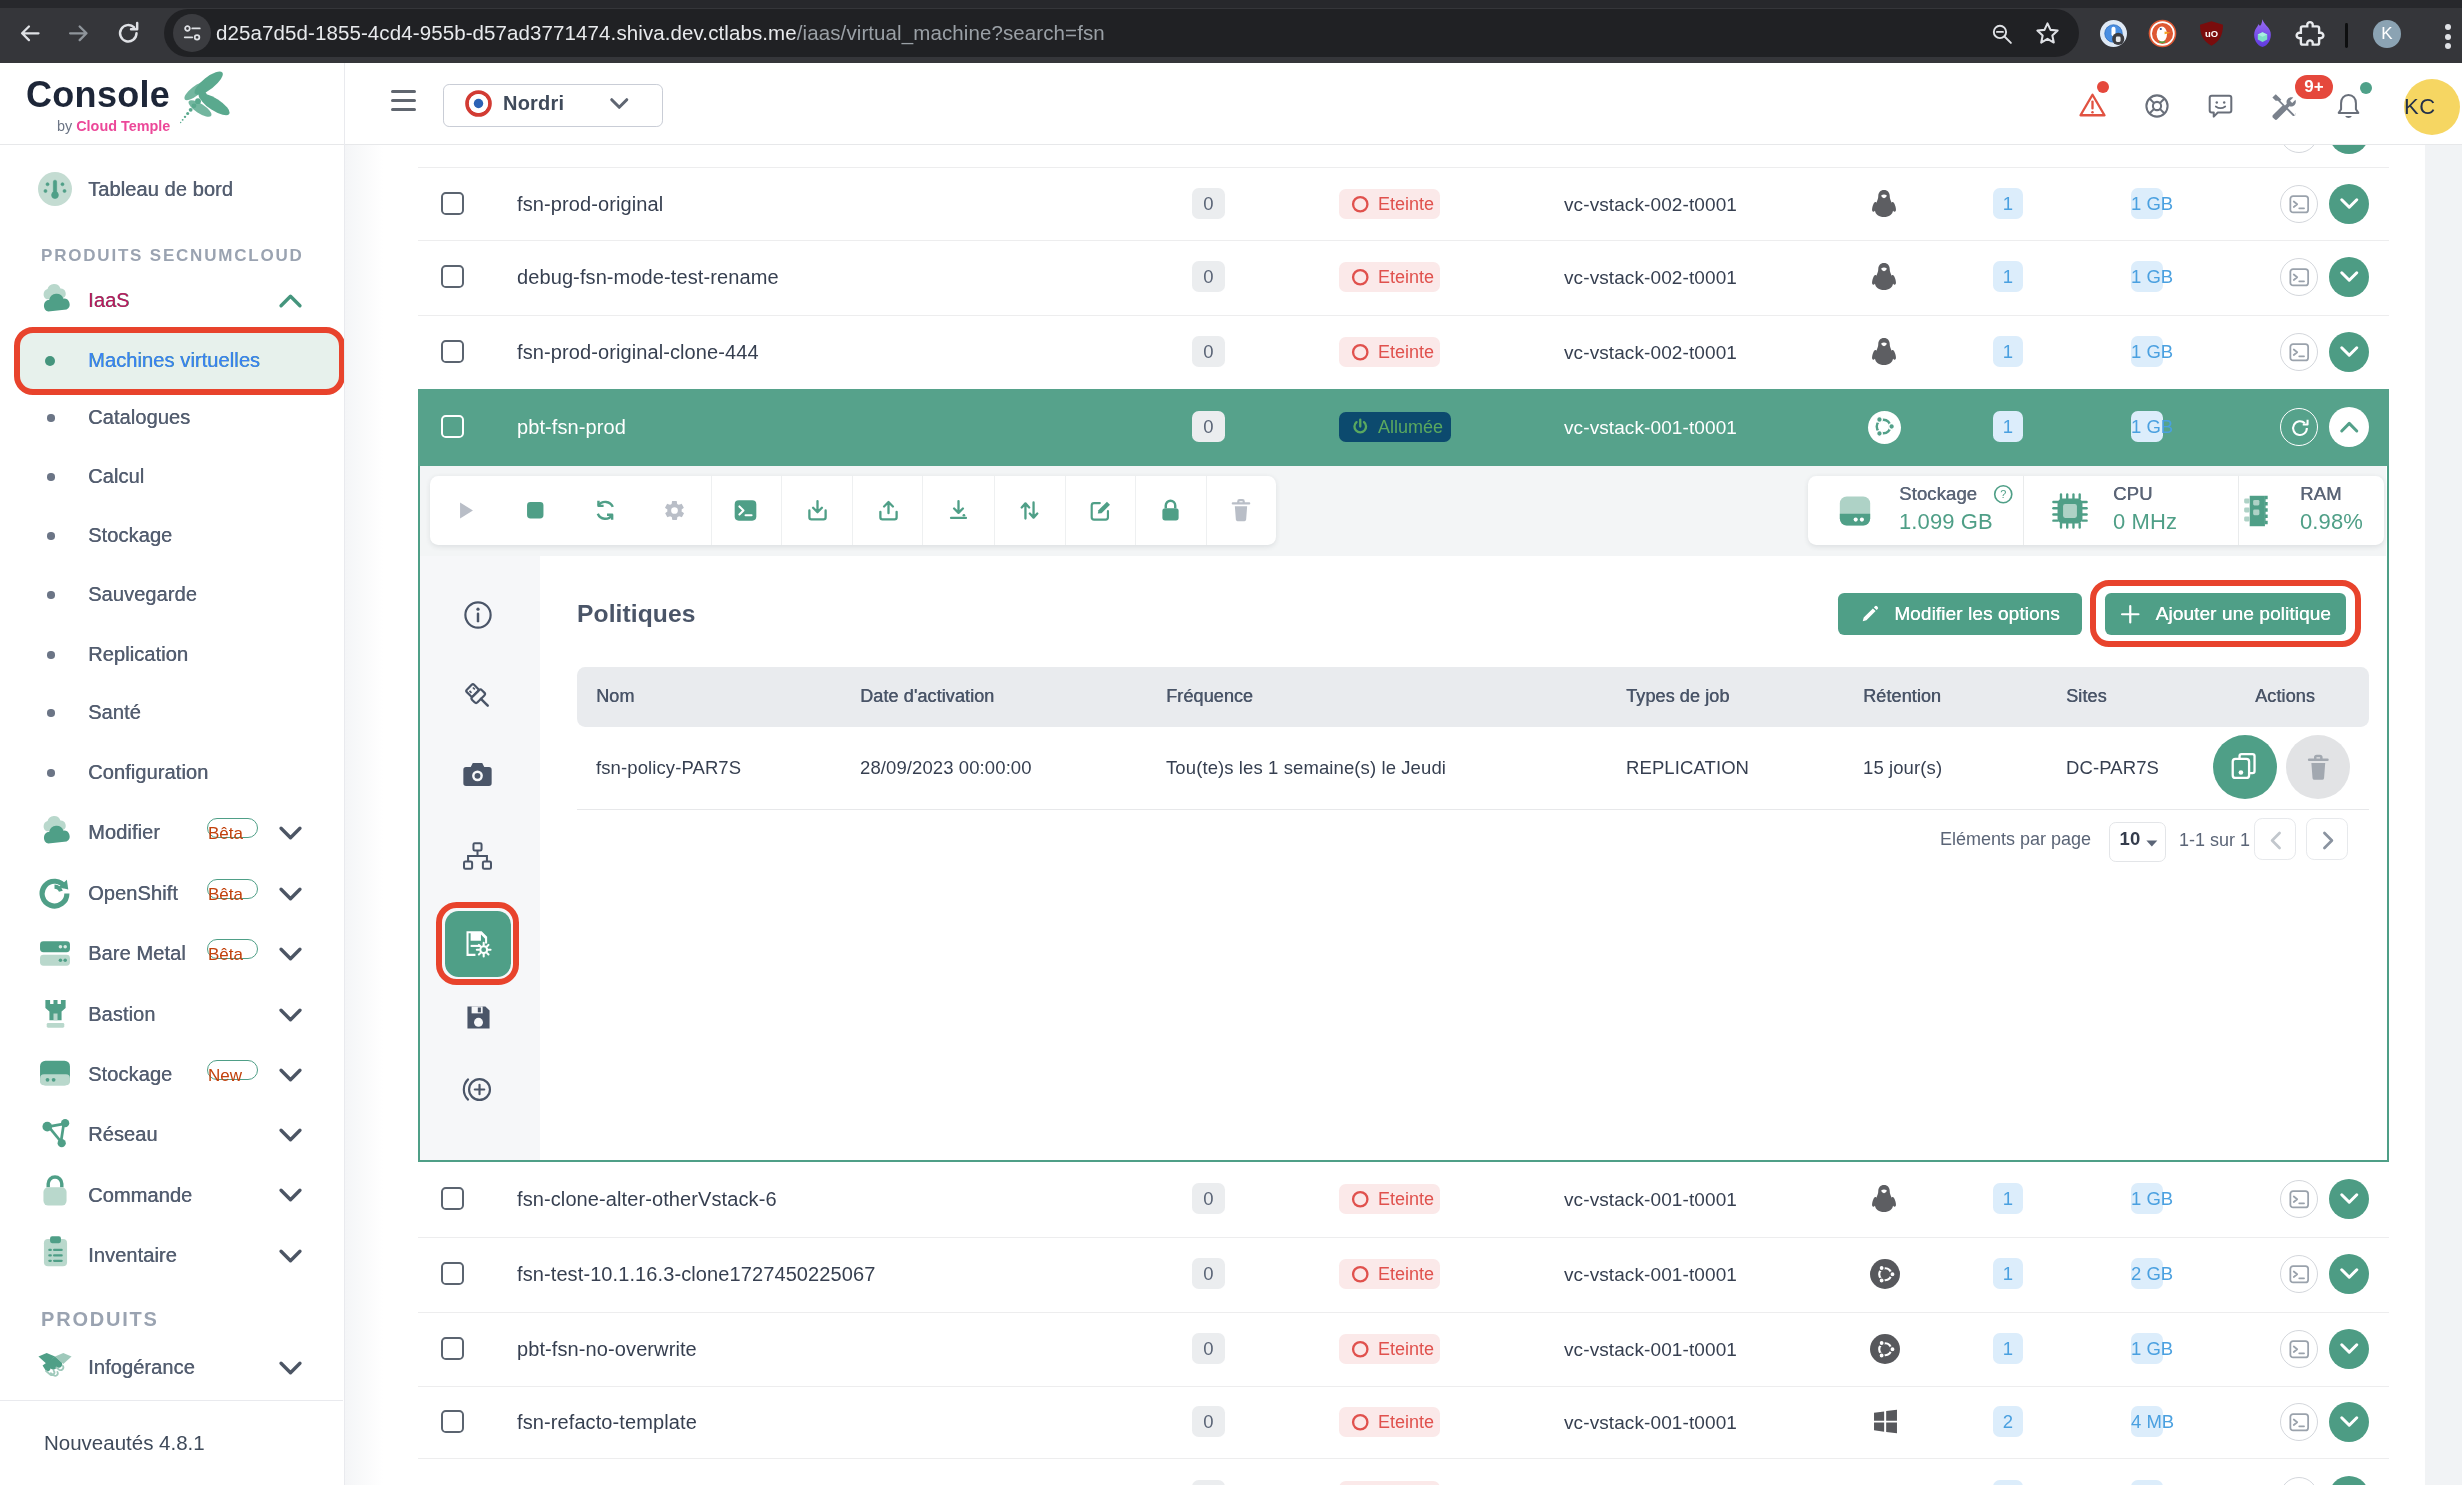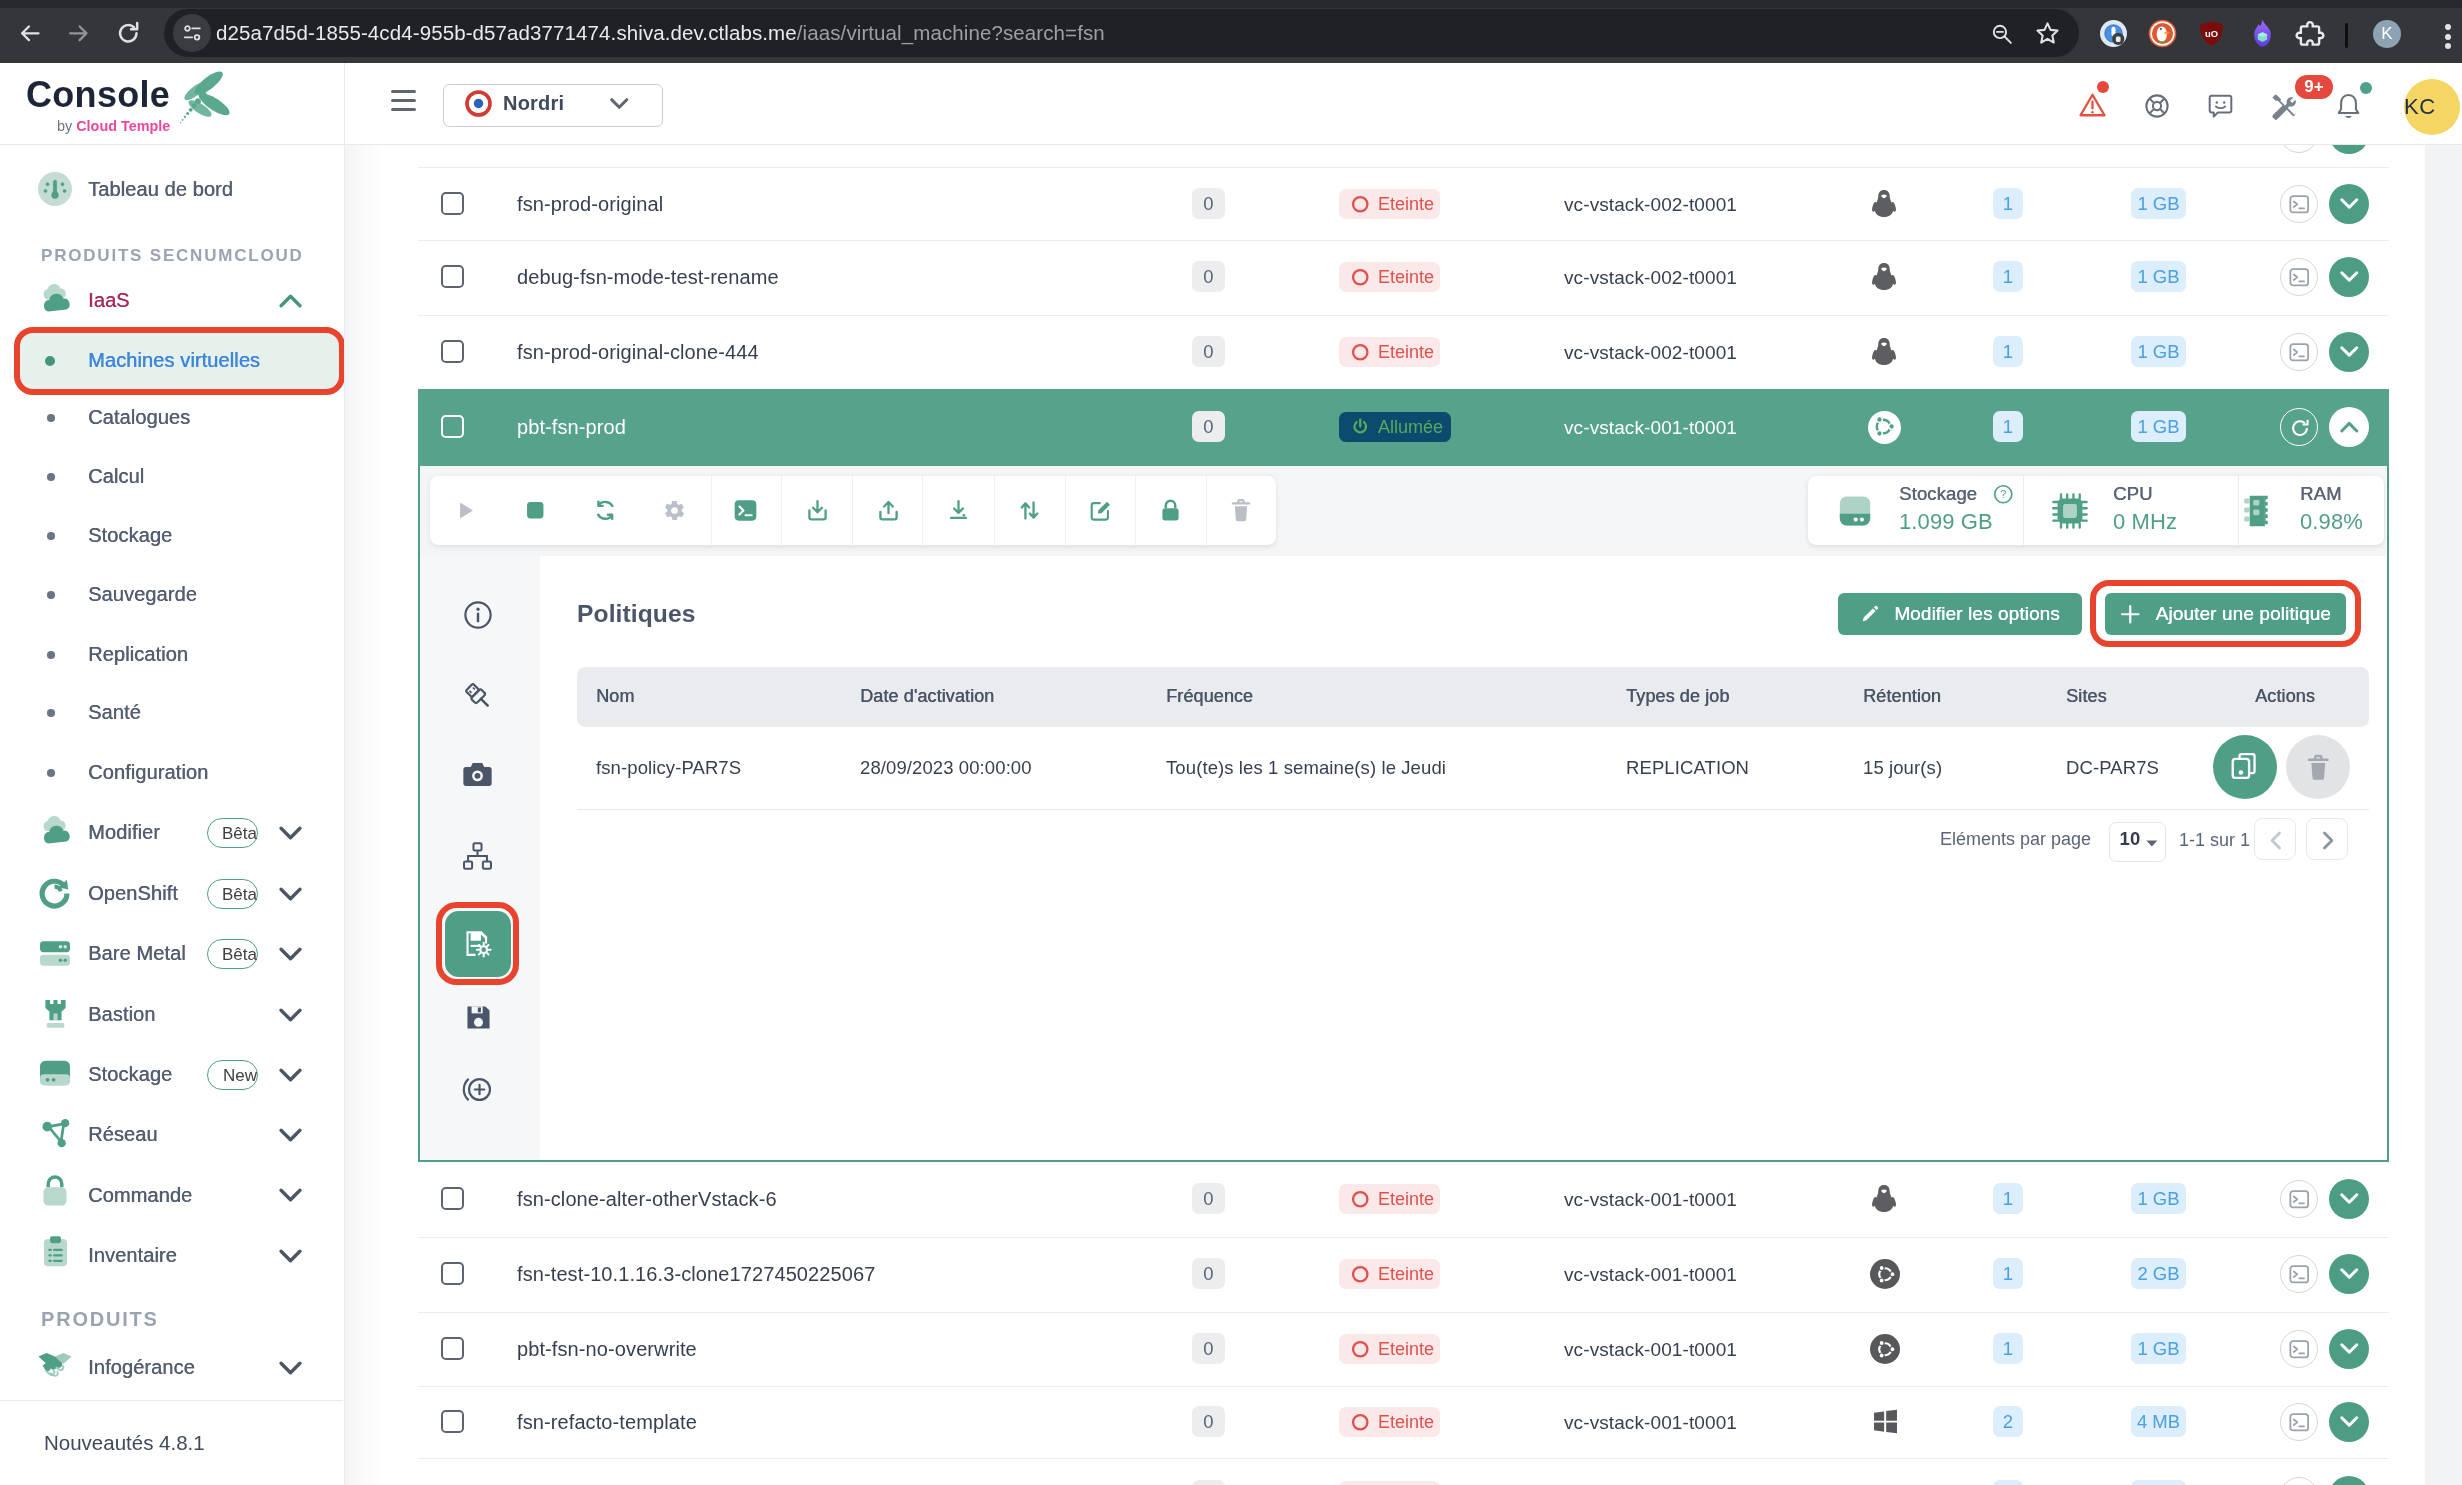--- a/index.html
+++ b/index.html
@@ -8,37 +8,37 @@
   .abs{position:absolute}
   svg{display:block}
   
   :root{
     --green:#4f9f87; --greenrow:#55a28a; --greenlt:#e9f2ee;
     --slate:#454f62; --slate2:#5b6577; --graylbl:#97a0ae;
     --red:#e8432c;
   }
   .mtx{font-size:20px;color:#545e70;font-weight:normal;letter-spacing:0.1px;text-shadow:0.4px 0 0 #545e70}
   .dot{width:7.5px;height:7.5px;border-radius:50%;background:#6b7586}
-  .beta{width:51px;height:30px;border:1.7px solid #4f9f87;border-radius:15px;color:#404040;
-        font-size:17px;text-align:right;line-height:30px;box-sizing:border-box}
+  .beta{width:51px;height:20px;border:1.7px solid #4f9f87;border-radius:15px;color:#c2410c;
+        font-size:17px;text-align:left;line-height:30px;box-sizing:border-box}
   
   .vrow{position:absolute;left:0;width:2080px;height:0}
   .cb{position:absolute;left:96px;top:-11.6px;width:22.6px;height:22.6px;border:2.3px solid #5b6470;border-radius:4.8px;box-sizing:border-box}
   .nm{position:absolute;left:172px;top:-14.4px;height:29px;line-height:29px;font-size:20px;color:#363f50;letter-spacing:0.1px}
   .b0{position:absolute;left:847px;top:-15.7px;width:33px;height:31px;background:#ebedef;border-radius:6.8px;
       color:#5b6577;font-size:18.5px;text-align:center;line-height:31px}
   .pill{position:absolute;left:994px;top:-15px;width:101px;height:30px;background:#fbe9e9;border-radius:6.8px;
       color:#e0514d;font-size:18px;line-height:30px}
   .pill svg{position:absolute;left:11px;top:4.8px}
   .pill span{position:absolute;left:39px}
   .vst{position:absolute;left:1219px;top:-14.4px;height:29px;line-height:29px;font-size:19px;color:#363f50;letter-spacing:0.1px}
   .osic{position:absolute;left:1524px;top:-15.7px}
   .b1{position:absolute;left:1648px;top:-15.7px;width:30px;height:31px;background:#dcedfb;border-radius:6.8px;
       color:#4aa0e0;font-size:18.5px;text-align:center;line-height:31px}
-  .bgb{position:absolute;left:1786px;top:-15.7px;width:55px;height:31px;background:#dcedfb;border-radius:6.8px;
+  .bgb{position:absolute;left:1786px;top:-15.7px;width:32px;height:31px;background:#dcedfb;border-radius:6.8px;
       color:#4aa0e0;font-size:18.5px;text-align:center;line-height:31px}
   .bterm{position:absolute;left:1935px;top:-19px;width:38px;height:38px;border-radius:50%;border:1.4px solid #d4d7dc;box-sizing:border-box}
   .bterm svg{position:absolute;left:8.2px;top:8.2px}
   .bchev{position:absolute;left:1984px;top:-20px;width:40px;height:40px;border-radius:50%;background:#4d9c84}
   .bchev svg{position:absolute;left:9.6px;top:13px}
   .divi{position:absolute;left:73px;width:1971px;height:1.4px;background:#ededee}
   
   .tsep{position:absolute;top:0;width:1.4px;height:69px;background:#eef0f1}
   .slbl{font-size:18.5px;color:#5b6577;letter-spacing:0.1px;text-shadow:0.5px 0 0 #5b6577}
   .sval{font-size:22px;color:#4f9f87;letter-spacing:0.1px}

